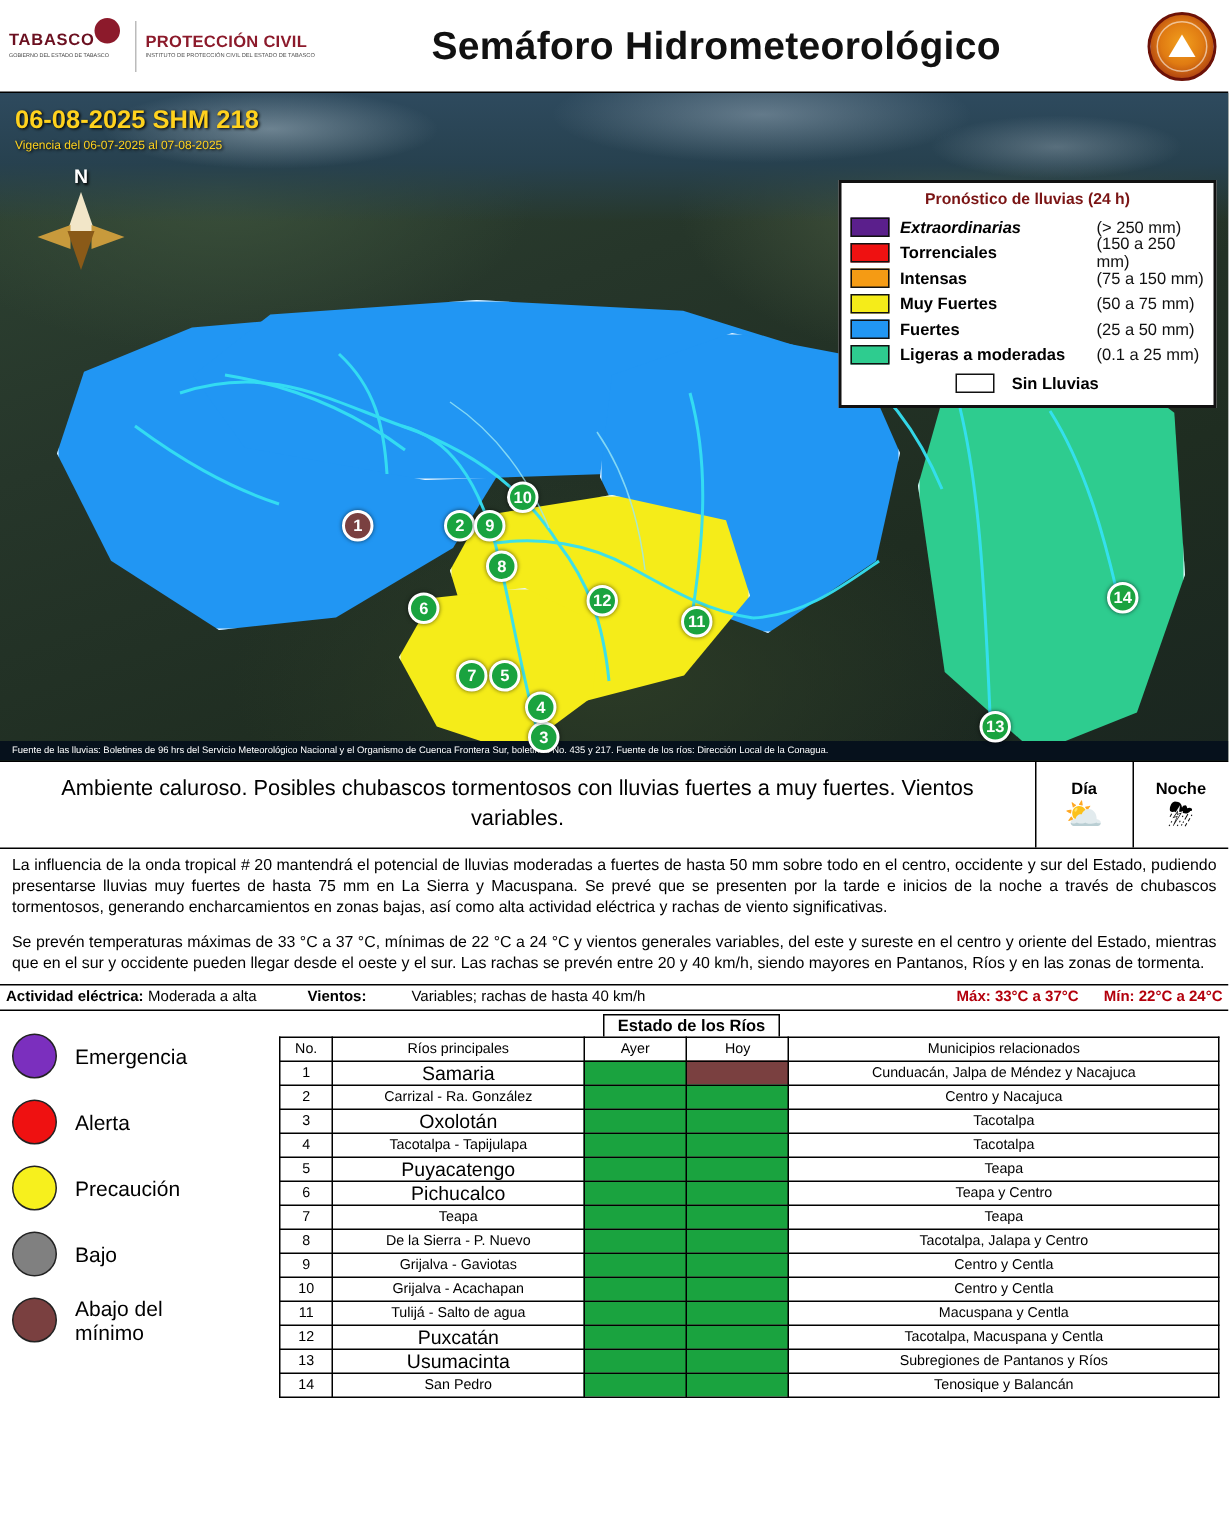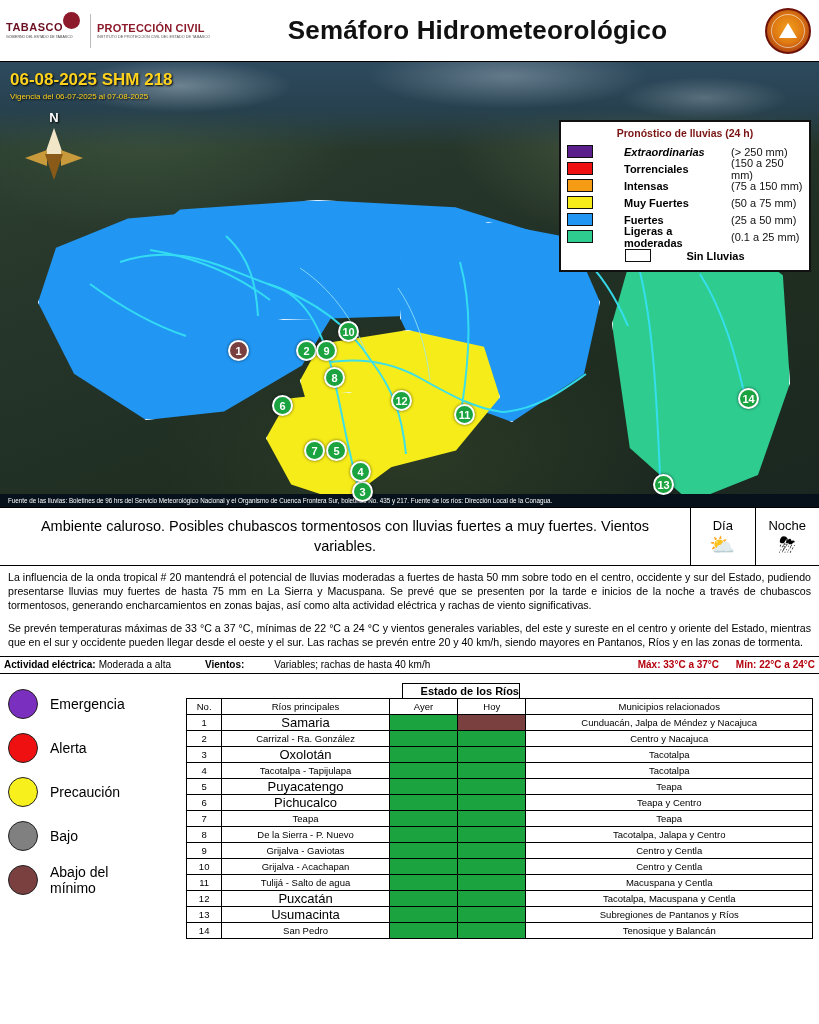--- a/index.html
+++ b/index.html
@@ -112,21 +112,21 @@
   }
   .compass .side-l { left:0; border-right:22px solid #c89a3c; }
   .compass .side-r { right:0; border-left:22px solid #c89a3c; }
 
   
   .legend {
     position:absolute; right:8px; top:58px; width:252px; z-index:7;
     background:#fff; border:2px solid #111; padding:4px 6px 6px;
   }
   .legend-title { text-align:center; font-size:10.5px; font-weight:bold; color:#7a1414; margin:1px 0 4px; }
-  .legend-row { display:flex; align-items:center; height:17px;gap:24px; }
+  .legend-row { display:flex; align-items:center; height:17px; }
   .legend-sw { width:26px; height:13px; border:1px solid #111; margin-right:7px; flex:none; }
   .legend-lbl { font-size:11px; font-weight:bold; flex:1; }
   .legend-lbl.ital { font-style:italic; }
   .legend-rng { font-size:11px; color:#111; width:72px; text-align:left; }
   .legend-row.nolluvias { justify-content:center; margin-top:2px; }
   .legend-row.nolluvias .legend-lbl { flex:none; margin-left:4px; }
   .region {
     position:absolute; border:1px solid #e9f6ff;
   }
   .mk {
@@ -145,21 +145,21 @@
     display:flex; border-bottom:1px solid #000; height:58px;
   }
   .summary-text {
     flex:1; display:flex; align-items:center; justify-content:center;
     text-align:center; font-size:14.5px; line-height:1.35; padding:2px 8px;
     border-right:1px solid #000;
   }
   .daynight { width:128px; display:flex; }
   .dn-col { flex:1; display:flex; flex-direction:column; align-items:center; justify-content:center;}
   .dn-col + .dn-col { border-left:1px solid #000; }
-  .dn-lbl { font-size:13px; font-weight:normal; }
+  .dn-lbl { font-size:11px; font-weight:bold; }
   .dn-ico { font-size:21px; line-height:1; margin-top:1px;}
 
   
   .para {
     padding:5px 8px 4px;
     font-size:10.6px; line-height:1.32; text-align:justify;
     border-bottom:1px solid #000;
   }
   .para p { margin:0 0 9px; }
   .para p:last-child { margin-bottom:2px; }
@@ -176,22 +176,22 @@
 
   
   .bottom { display:flex; height:248px; }
   .alerts { width:186px; padding:8px 0 0 8px; }
   .alert-row { display:flex; align-items:center; height:44px; }
   .alert-dot { width:30px; height:30px; border-radius:50%; border:1px solid #222; margin-right:12px; flex:none;}
   .alert-lbl { font-size:14px; }
 
   .table-area { flex:1; padding:2px 6px 0 0; }
   .rios-head {
-    width:118px; margin:7px auto 0 216px;
-    text-align:right; font-size:11px; font-weight:bold;
+    width:118px; margin:0 auto 0 216px;
+    text-align:center; font-size:11px; font-weight:bold;
     border:1px solid #000; border-bottom:none; padding:1px 0;
   }
   table.rios { border-collapse:collapse; width:100%; table-layout:fixed; }
   table.rios th, table.rios td {
     border:1px solid #000; font-size:9.5px; text-align:center; padding:0;
     height:15px; line-height:15px;
   }
   table.rios th { font-weight:normal; font-size:9.5px; }
   col.c-no { width:32px; }
   col.c-rio { width:152px; }

